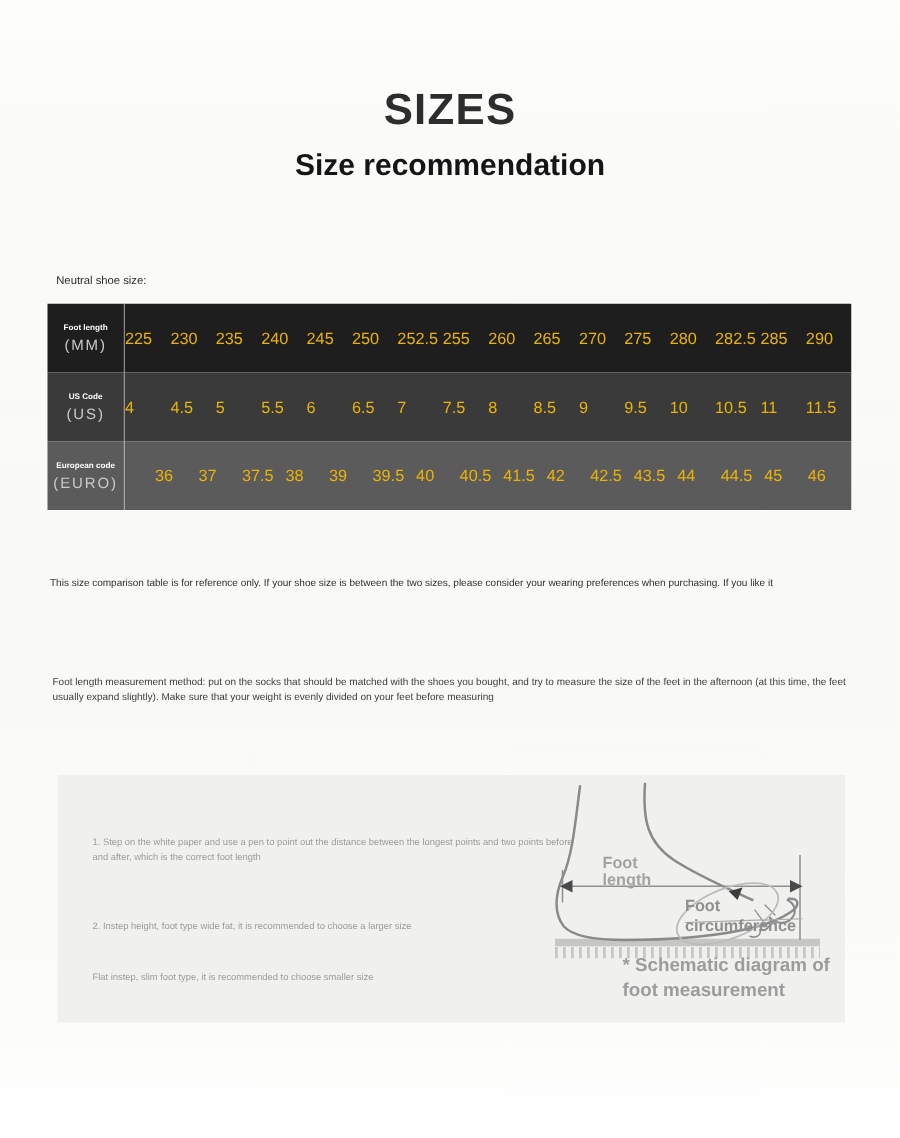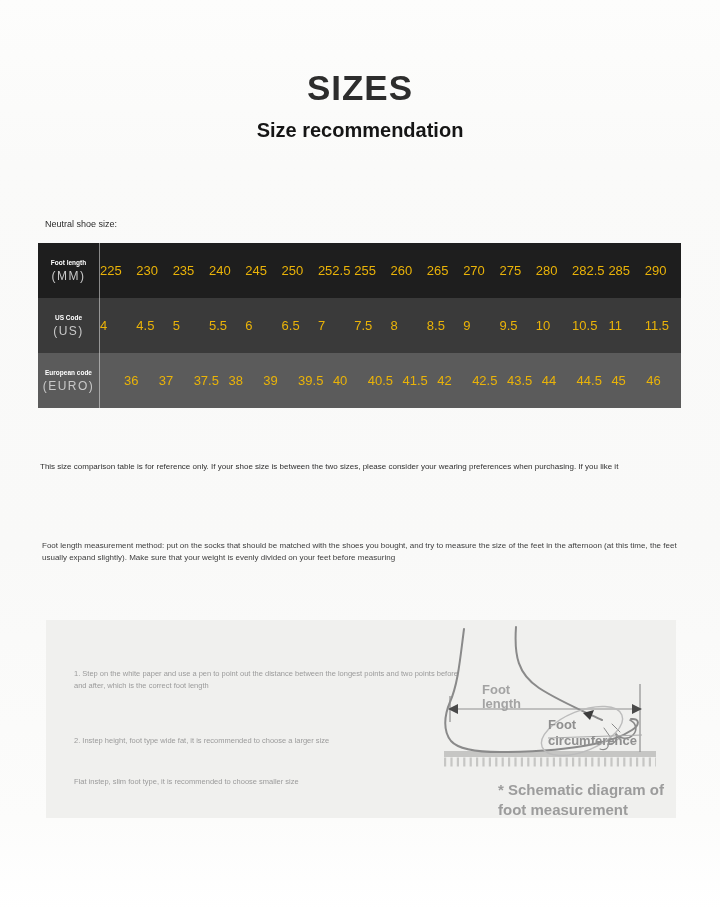--- a/index.html
+++ b/index.html
@@ -8,21 +8,21 @@
   .page {
     position:relative; width:720px; height:910px; overflow:hidden;
     background:linear-gradient(180deg,#fdfdfc 0%,#fafaf9 18%,#f9f9f8 60%,#fcfcfb 90%,#ffffff 100%);
   }
   .page-title {
     position:absolute; top:68px; left:0; width:720px; text-align:center;
     font-size:35px; font-weight:700; color:#2d2d2d; letter-spacing:1px;
   }
   .page-subtitle {
     position:absolute; top:119px; left:0; width:720px; text-align:center;
-    font-size:20px; font-weight:700; color:#151515;
+    font-size:24px; font-weight:700; color:#151515;
   }
   .neutral-label {
     position:absolute; left:45px; top:219px; font-size:9px; color:#2b2b2b;
   }
   
   .size-table { position:absolute; left:38px; top:243px; width:643px; display:flex; flex-direction:column; }
   .size-row { height:55px; display:flex; align-items:stretch; }
   .size-row-label {
     flex:0 0 62px; display:flex; flex-direction:column; align-items:center; justify-content:center;
     gap:3px; border-right:1px solid rgba(225,225,225,0.55);
@@ -40,21 +40,21 @@
   .method-note { position:absolute; left:42px; top:540px; width:644px; font-size:8px; color:#3d3d3d; line-height:1.55; }
   
   .panel { position:absolute; left:46px; top:620px; width:630px; height:198px; background:#f0f0ee; }
   .step { position:absolute; font-size:7.5px; color:#9b9b9b; line-height:1.55; width:390px; }
   .step-1 { left:28px; top:48px; }
   .step-2 { left:28px; top:115px; }
   .step-3 { left:28px; top:142px;margin-top:14px; }
   .foot-diagram { position:absolute; left:398px; top:6px; width:220px; height:150px; }
   .foot-diagram text { font-family:"Liberation Sans","DejaVu Sans",sans-serif; font-weight:700; }
   .diagram-caption {
-    position:absolute; left:452px; top:160px; width:215px;
+    position:absolute; left:452px; top:143px; width:215px;
     font-size:15px; font-weight:600; color:#9c9c9c; line-height:1.35;
   }
 </style>
 </head>
 <body>
 
 <div class="page">
 
   <div class="page-title">SIZES</div>
   <div class="page-subtitle">Size recommendation</div>

